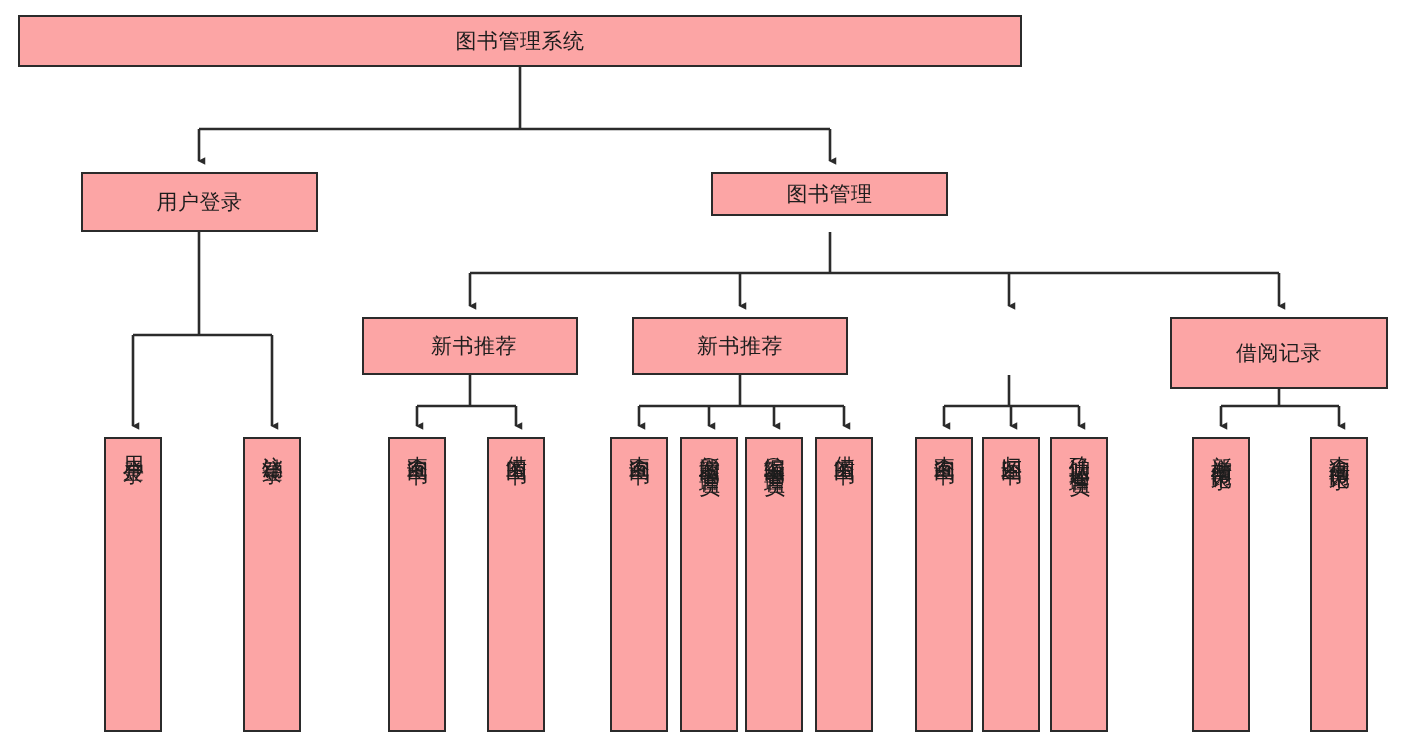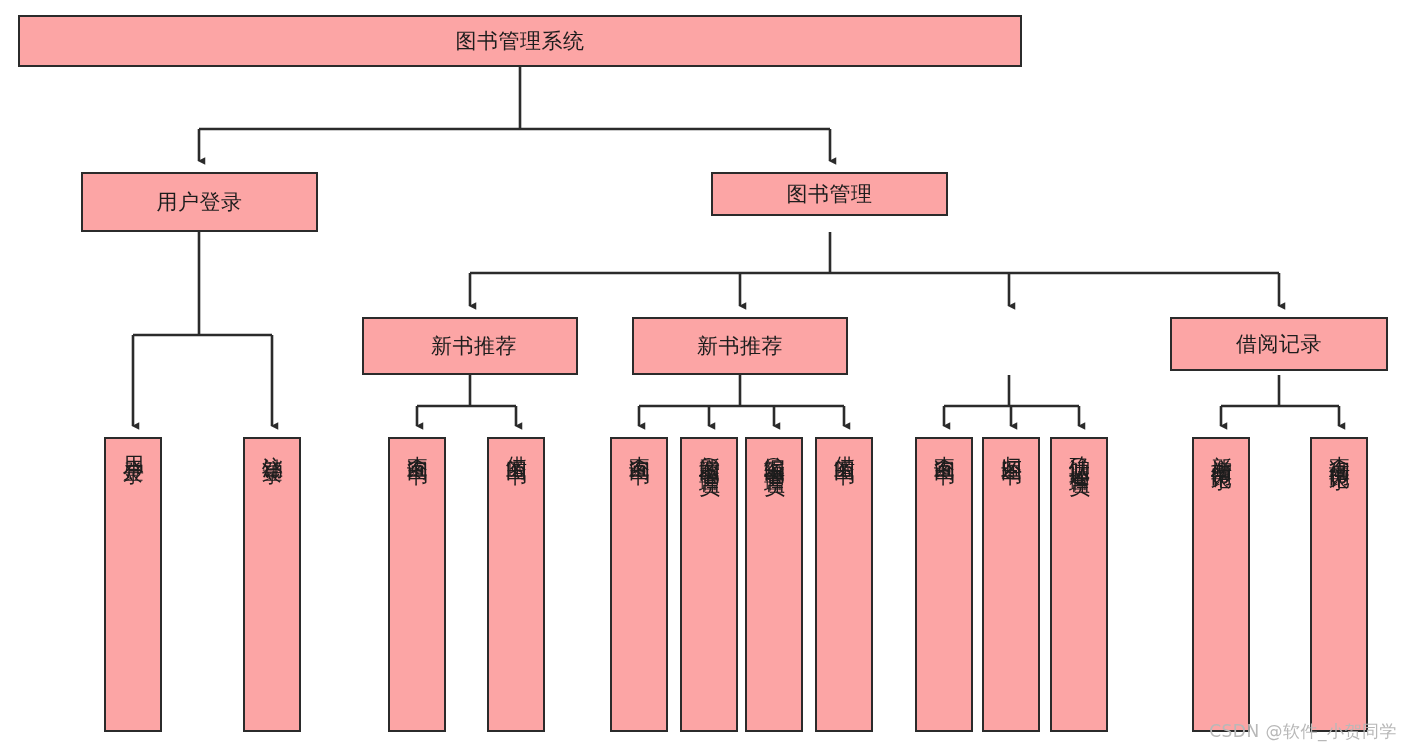--- a/index.html
+++ b/index.html
@@ -141,21 +141,21 @@
   <div class="node level2" id="node-book-manage" style="left: 711px; top: 172px; width: 237px; height: 44px;">
     <span class="node-label">图书管理</span>
   </div>
 
   <div class="node level3" id="node-new-book-rec" style="left: 362px; top: 317px; width: 216px; height: 58px; padding-left: 8px;">
     <span class="node-label">新书推荐</span>
   </div>
   <div class="node level3" id="node-book-borrow" style="left: 632px; top: 317px; width: 216px; height: 58px;">
     <span class="node-label">新书推荐</span>
   </div>
-  <div class="node level3" id="node-borrow-record" style="left: 1170px; top: 317px; width: 218px; height: 54px;">
+  <div class="node level3" id="node-borrow-record" style="left: 1170px; top: 317px; width: 218px; height: 72px;">
     <span class="node-label">借阅记录</span>
   </div>
 
   <div class="node vertical" id="leaf-0" style="left: 104px; top: 437px; width: 58px; height: 295px;">
     <span class="node-label">用户登录</span>
   </div>
   <div class="node vertical" id="leaf-1" style="left: 243px; top: 437px; width: 58px; height: 295px;">
     <span class="node-label">注销登录</span>
   </div>
   <div class="node vertical" id="leaf-2" style="left: 388px; top: 437px; width: 58px; height: 295px;">
@@ -185,14 +185,13 @@
   <div class="node vertical" id="leaf-10" style="left: 1050px; top: 437px; width: 58px; height: 295px;">
     <span class="node-label">确认归还（管理员）</span>
   </div>
   <div class="node vertical" id="leaf-11" style="left: 1192px; top: 437px; width: 58px; height: 295px;">
     <span class="node-label">新增借阅记录</span>
   </div>
   <div class="node vertical" id="leaf-12" style="left: 1310px; top: 437px; width: 58px; height: 295px;">
     <span class="node-label">查询借阅记录</span>
   </div>
 
-  <div id="watermark">CSDN @软件_小贺同学</div>
 </div>
 
 </body></html>

